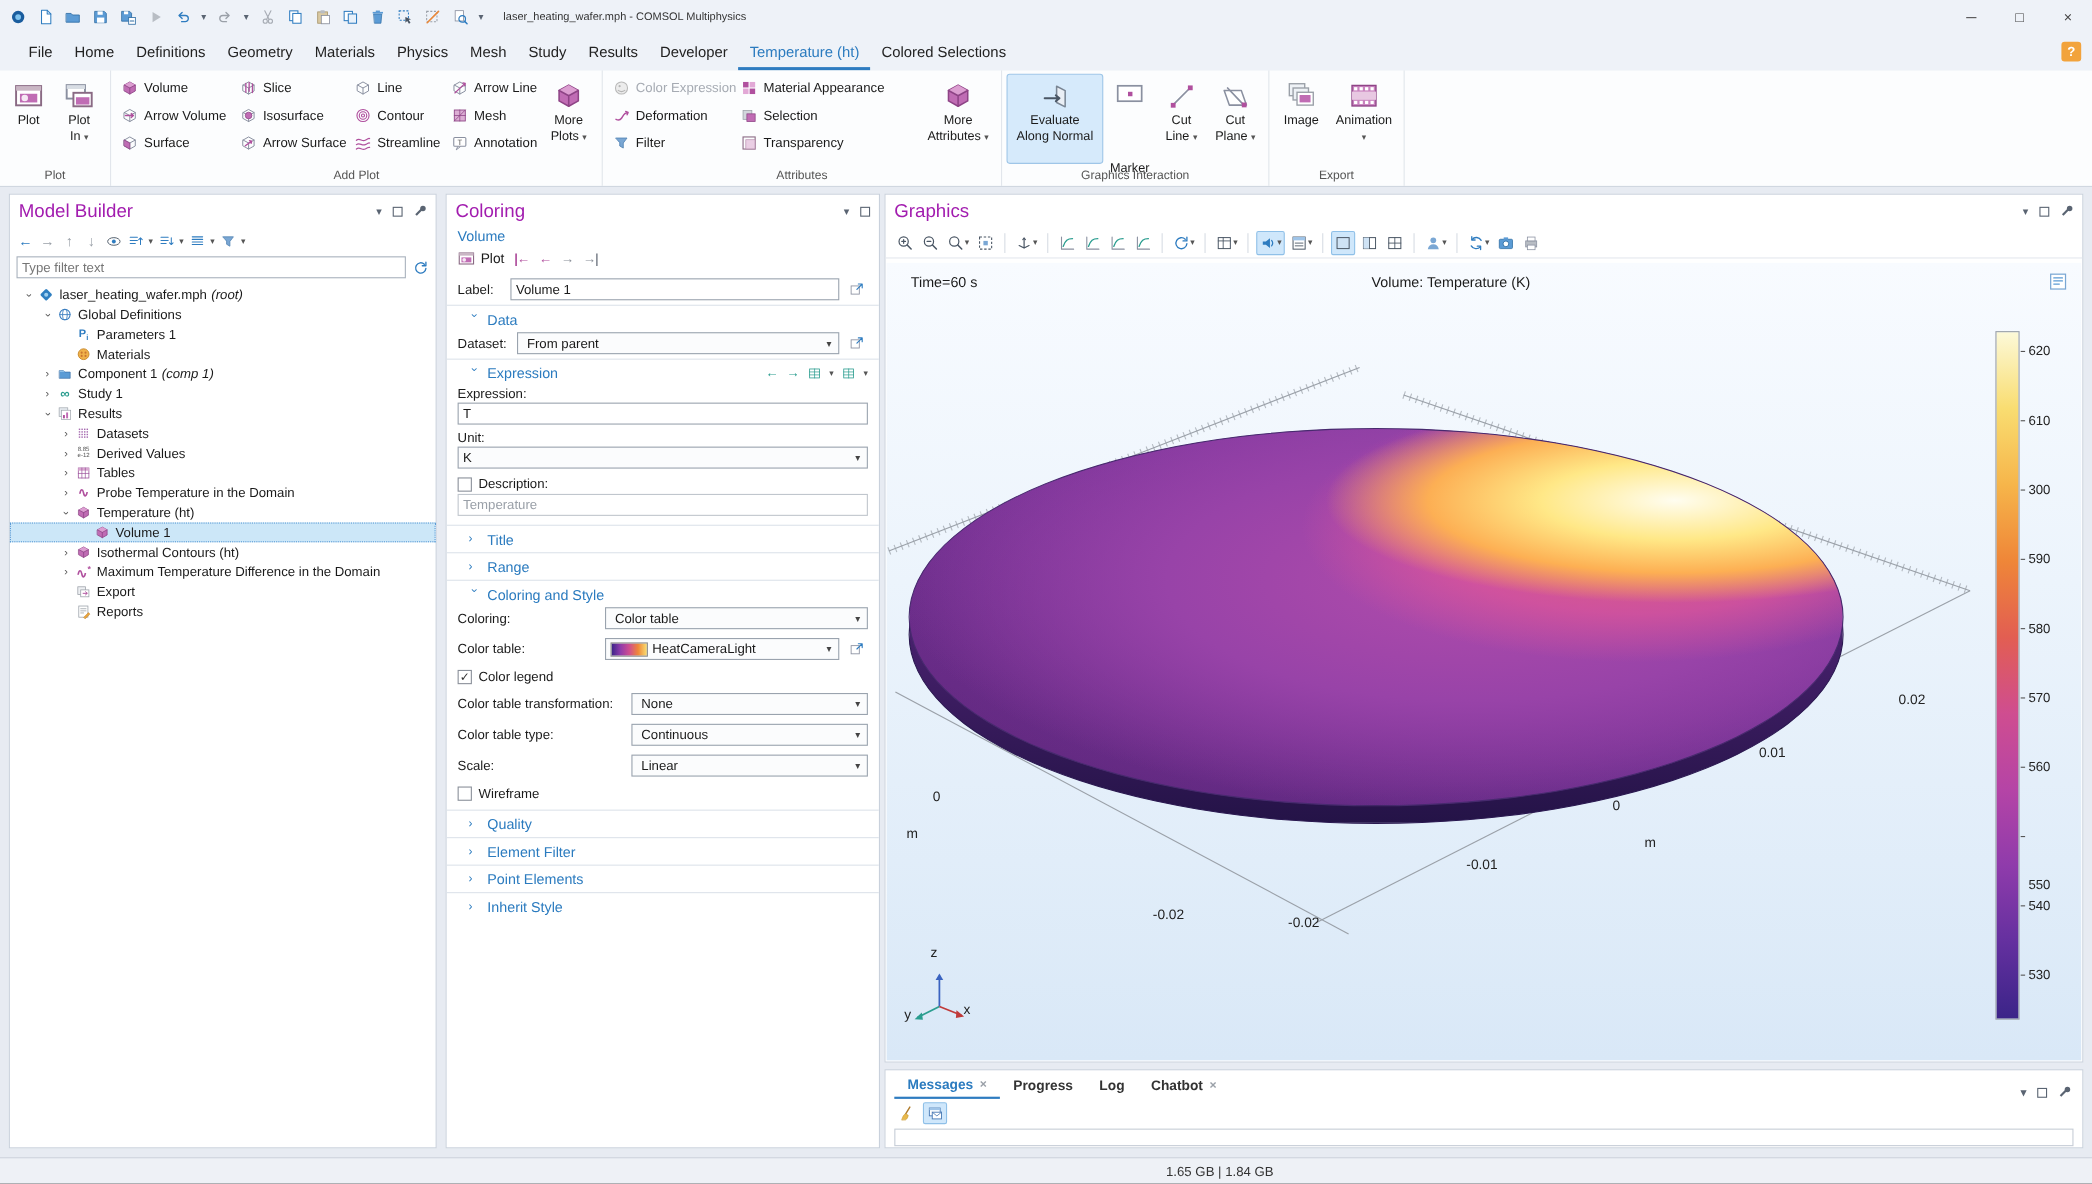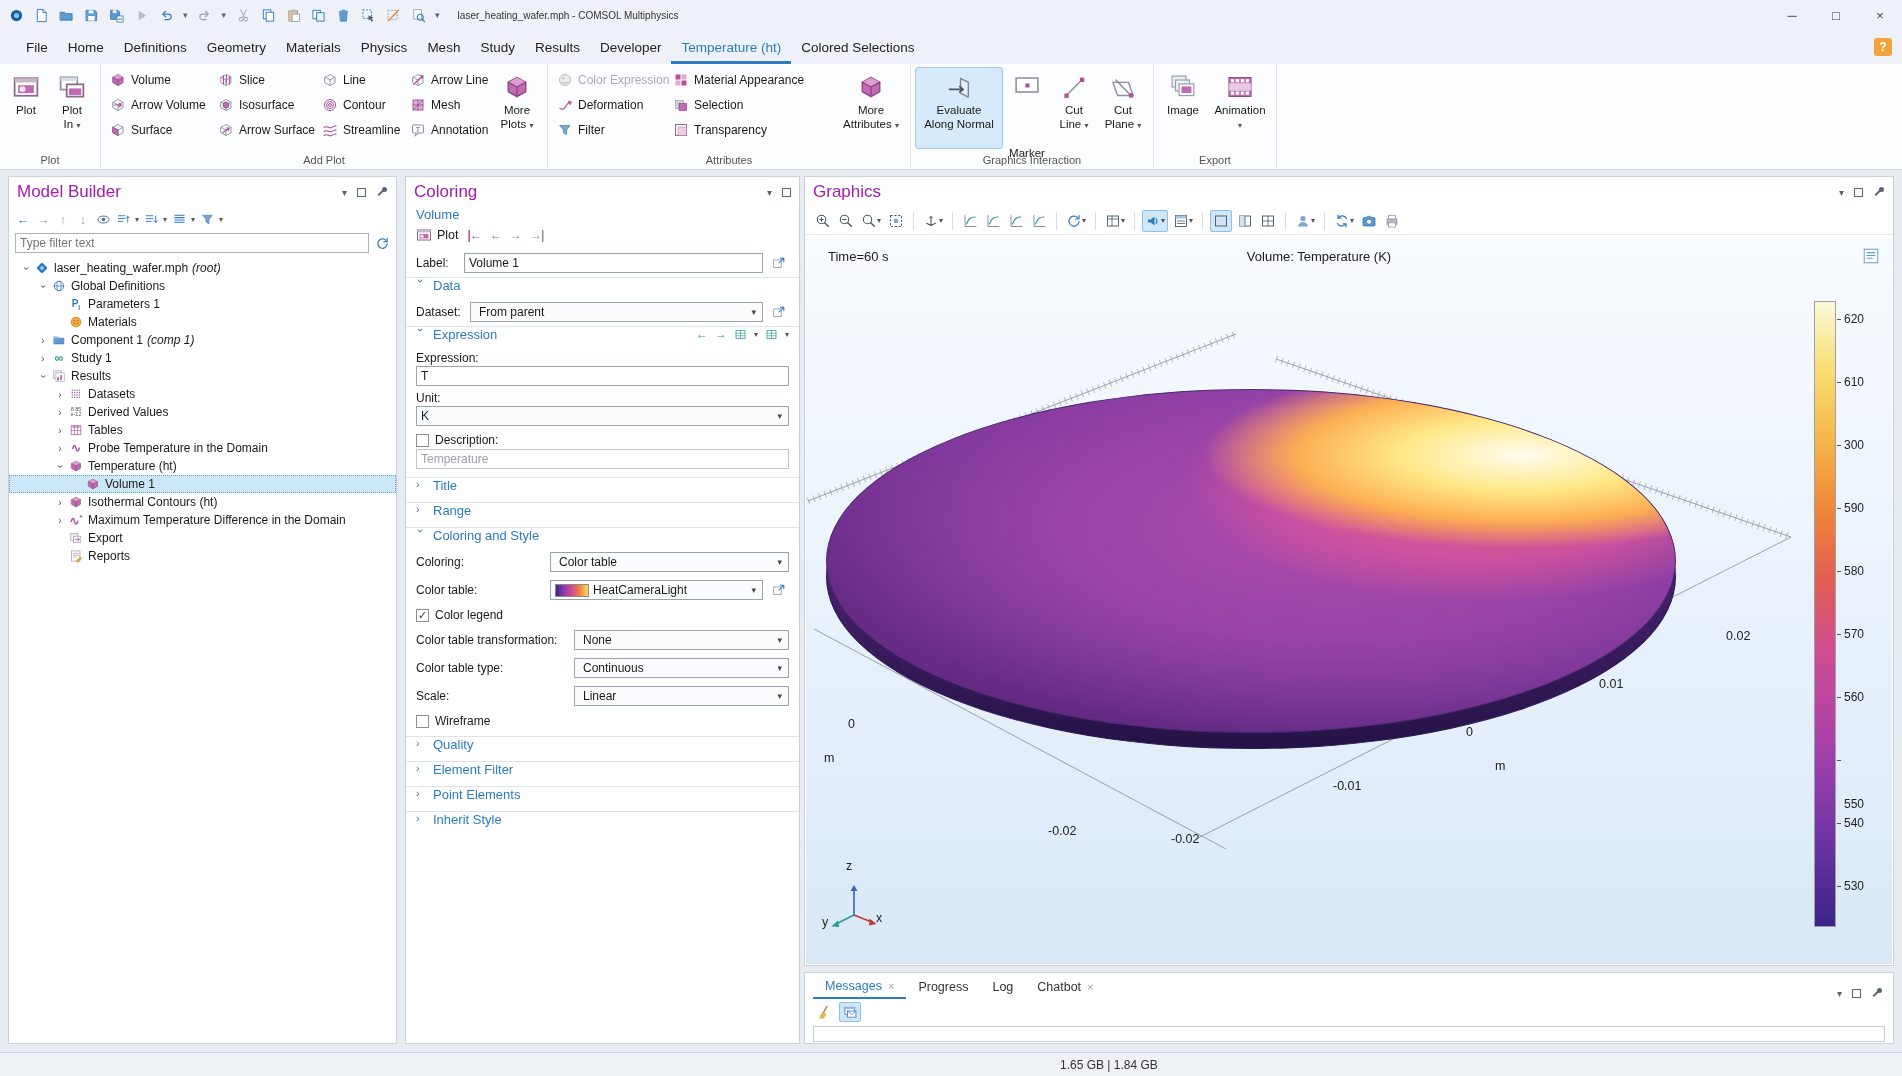--- a/index.html
+++ b/index.html
@@ -89,22 +89,22 @@
   .tinput { height:20px; border:1px solid #9aa3ae; font-size:12px; padding:0 4px; color:#1a1a1a;
             font-family:inherit; background:#fff; }
   .tinput.dim { color:#9aa0a8; border-color:#c0c6cd; }
   .dd { height:20px; border:1px solid #9aa3ae; background:#fbfcfd; display:flex; align-items:center;
         font-size:12px; padding:0 4px; }
   .dd .ddval { flex:1; padding-left:4px; }
   .dd .ddchev { color:#444; font-size:9px; padding:0 2px; }
   .iconbtn { width:20px; height:20px; border:1px solid transparent; display:flex; align-items:center;
              justify-content:center; }
   .section { border-top:1px solid #dde3ea; }
-  .sechead { height:24px; display:flex; align-items:flex-start; gap:7px; padding:0 10px; color:#2b7bbf;
-             font-size:13px; }
+  .sechead { height:24px; display:flex; align-items:center; gap:7px; padding:0 10px; color:#2b7bbf;
+             font-size:13px;margin-left:10px; }
   .sechead .schev { color:#2b7bbf; font-size:11px; width:10px; display:inline-block; }
   .schev.open { transform:rotate(90deg); }
   .cb { width:13px; height:13px; border:1px solid #8a909a; background:#fff; display:inline-flex;
         align-items:center; justify-content:center; font-size:11px; color:#333; flex:none; }
   .swatch { width:34px; height:13px; border:1px solid #888;
             background:linear-gradient(90deg,#3b2488,#8f3bab,#cf4d90,#ef8638,#f9dd71); }
   .exphead-icons { margin-left:auto; display:flex; gap:7px; align-items:center; }
   .exarrow { color:#2a9d8f; font-size:12px; font-weight:bold; }
 
   
@@ -117,21 +117,21 @@
           background:linear-gradient(180deg,#f8fbff 0%,#ecf4fc 40%,#d9e8f7 100%); overflow:hidden; }
   .plot-label { position:absolute; font-size:13px; color:#1a1a1a; }
   .axis-label { position:absolute; font-size:12.5px; color:#222; white-space:nowrap; }
   .wafer-rim, .wafer { position:absolute; border-radius:50%; }
   .colorbar { position:absolute; border:1px solid #9aa0a8; }
   .cbtick { position:absolute; font-size:12px; color:#222; }
   .cbtickmark { position:absolute; width:4px; height:1px; background:#555; }
   .corner-icon { position:absolute; }
 
   
-  .msgtabs { display:flex; align-items:flex-end; height:26px; padding-left:8px; }
+  .msgtabs { display:flex; align-items:flex-end; height:26px; padding-left:8px;font-weight:bold; }
   .msgtab { display:flex; align-items:center; gap: 6px; padding:0 12px; height:24px; font-size:12.5px; color:#333; }
   .msgtab.active { color:#2b7bbf; border-bottom:2px solid #2e7cc0; }
   .msgtab .closex { color:#9aa0a8; font-size:11px; }
   .msg-icons { margin-left:auto; margin-right:10px; display:flex; gap:10px; align-items:center;
                color:#5a6472; font-size:10px; }
   .msgtoolbar { display:flex; align-items:center; gap:4px; padding:3px 8px; }
   .msgbtn { width:22px; height:20px; display:flex; align-items:center; justify-content:center;
             border:1px solid transparent; border-radius:2px; }
   .msgbtn.active { background:#cfe7fb; border-color:#8fc0e8; }
   .msgstrip { margin:1px 8px; height:16px; background:#fff; border:1px solid #c6cdd6; }

